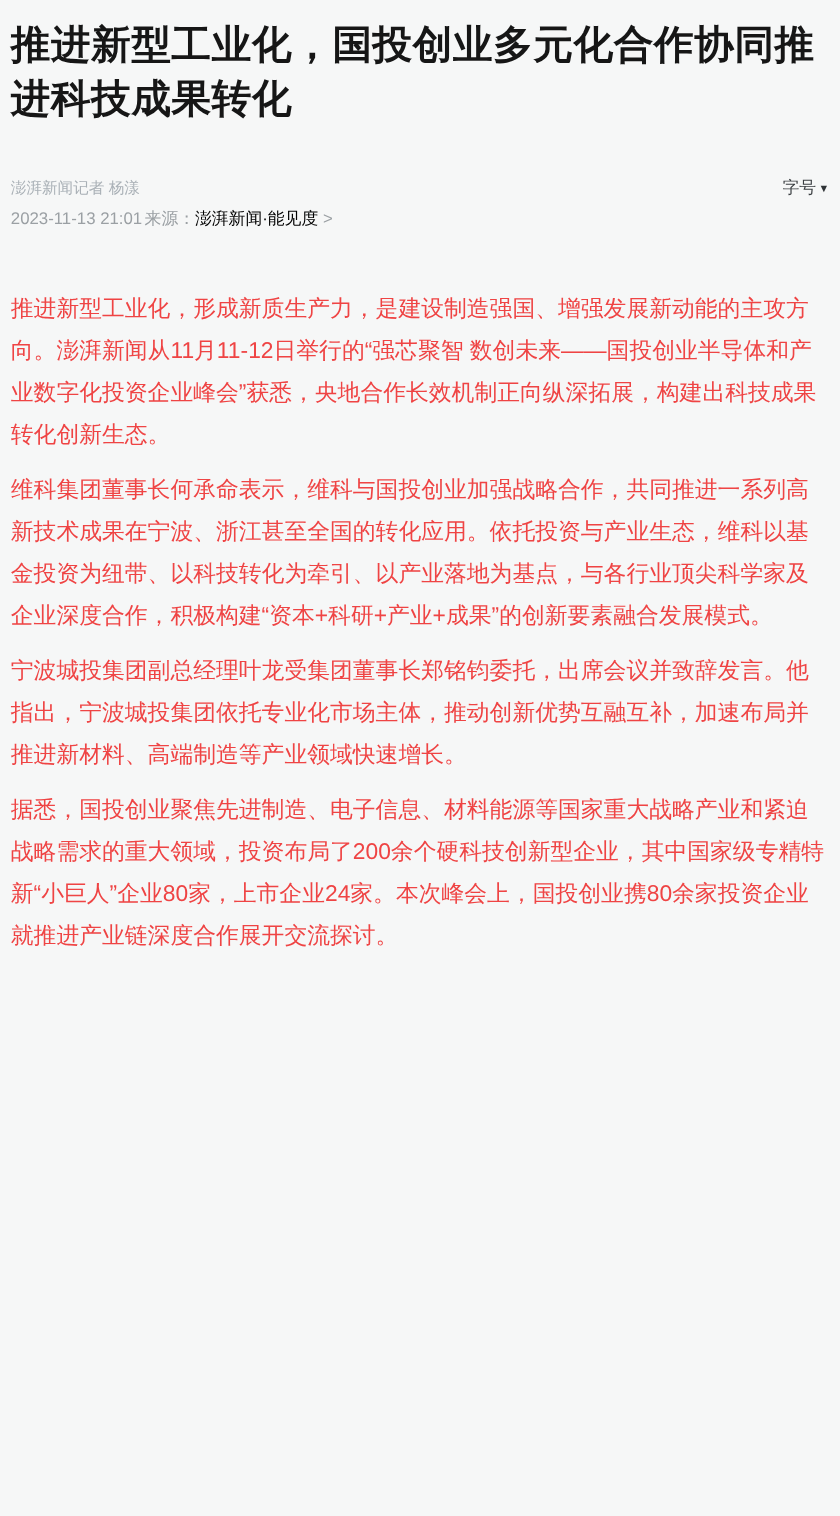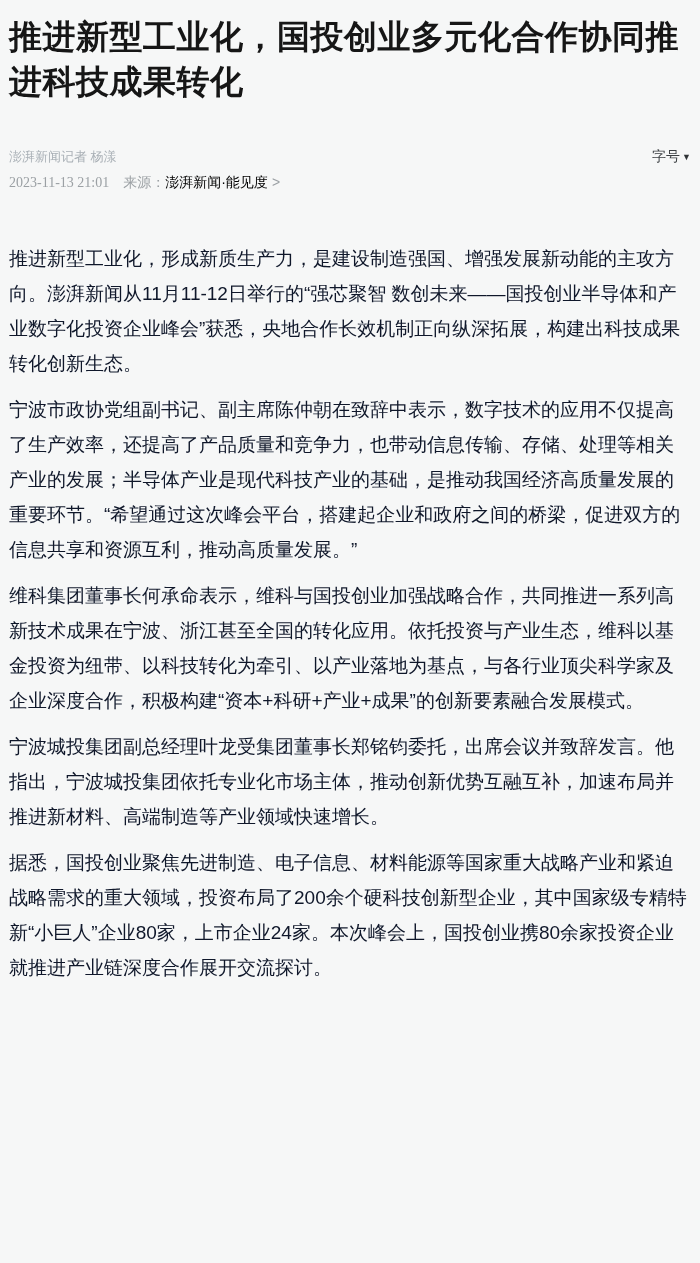--- a/index.html
+++ b/index.html
@@ -33,21 +33,21 @@
     font-size: 13px;
     color: #a9b0b6;
     line-height: 18px;
   }
   .dateline {
     margin-top: 7px;
     font-size: 14px;
     color: #9ba0a4;
     line-height: 18px;
   }
-  .dateline .publish-time { margin-right: 14px; font-family: Liberation Serif, serif; }
+  .dateline .publish-time { margin-right: 2px; }
   .dateline .source-link { color: #000000; text-decoration: none; cursor: pointer; }
   .dateline .source-arrow { margin-left: 4px; }
   .font-size-control {
     font-size: 14px;
     color: #3a3e41;
     cursor: pointer;
     padding-bottom: 14px;
     white-space: nowrap;
     user-select: none;
   }
@@ -56,21 +56,21 @@
     color: #2f3336;
     margin-left: 2px;
     vertical-align: 1px;
   }
   .article-body {
     margin-top: 49px;
   }
   .article-body p {
     font-size: 19px;
     line-height: 35px;
-    color: #0f172a;
+    color: #ef4444;
     margin-bottom: 11px;
     text-align: left;
     word-break: break-all;
   }
 </style>
 </head>
 <body>
 
 <div class="page">
 
@@ -86,19 +86,18 @@
       </div>
 
       <div class="font-size-control">
         <span>字号</span><span class="caret">▼</span>
       </div>
     </div>
   </header>
 
   <main class="article-body">
     <p>推进新型工业化，形成新质生产力，是建设制造强国、增强发展新动能的主攻方向。澎湃新闻从11月11-12日举行的“强芯聚智 数创未来——国投创业半导体和产业数字化投资企业峰会”获悉，央地合作长效机制正向纵深拓展，构建出科技成果转化创新生态。</p>
-    <p>宁波市政协党组副书记、副主席陈仲朝在致辞中表示，数字技术的应用不仅提高了生产效率，还提高了产品质量和竞争力，也带动信息传输、存储、处理等相关产业的发展；半导体产业是现代科技产业的基础，是推动我国经济高质量发展的重要环节。“希望通过这次峰会平台，搭建起企业和政府之间的桥梁，促进双方的信息共享和资源互利，推动高质量发展。”</p>
     <p>维科集团董事长何承命表示，维科与国投创业加强战略合作，共同推进一系列高新技术成果在宁波、浙江甚至全国的转化应用。依托投资与产业生态，维科以基金投资为纽带、以科技转化为牵引、以产业落地为基点，与各行业顶尖科学家及企业深度合作，积极构建“资本+科研+产业+成果”的创新要素融合发展模式。</p>
     <p>宁波城投集团副总经理叶龙受集团董事长郑铭钧委托，出席会议并致辞发言。他指出，宁波城投集团依托专业化市场主体，推动创新优势互融互补，加速布局并推进新材料、高端制造等产业领域快速增长。</p>
     <p>据悉，国投创业聚焦先进制造、电子信息、材料能源等国家重大战略产业和紧迫战略需求的重大领域，投资布局了200余个硬科技创新型企业，其中国家级专精特新“小巨人”企业80家，上市企业24家。本次峰会上，国投创业携80余家投资企业就推进产业链深度合作展开交流探讨。</p>
   </main>
 
 </div>
 
 </body></html>

